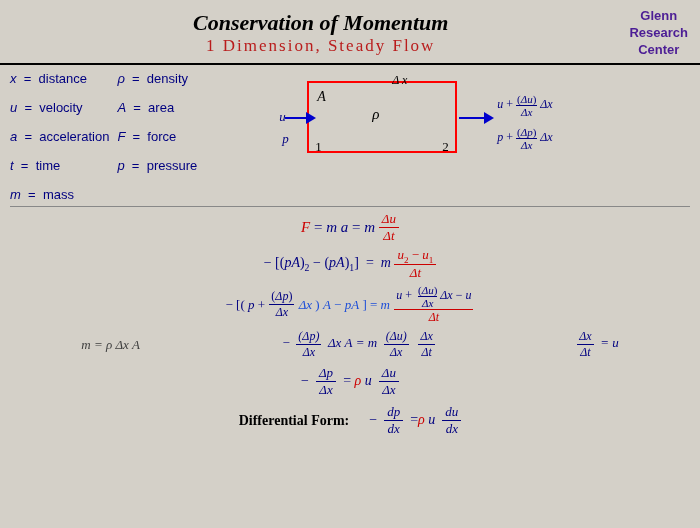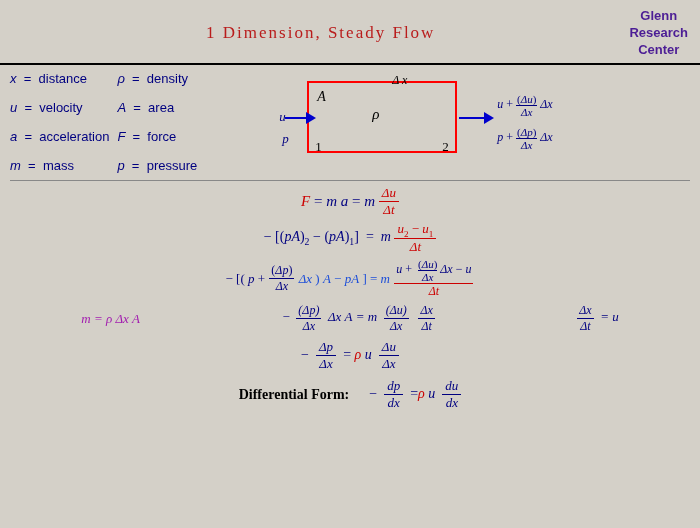--- a/index.html
+++ b/index.html
@@ -92,32 +92,34 @@
   </style>
 </head>
 <body>
 
 <div class="page">
 
   <div class="header">
 
 
     <div class="header-title">
+      <div class="title1">Conservation of Momentum</div>
       <div class="title2">1  Dimension,  Steady Flow</div>
     </div>
 
     <div class="header-right">Glenn<br>Research<br>Center</div>
   </div>
 
   <div style="display:flex; padding: 6px 10px 0 10px; align-items: flex-start;">
 
     <div class="var-col" style="margin-right:8px;">
       <div class="var-row"><span class="italic">x</span> &nbsp;= &nbsp;distance</div>
       <div class="var-row"><span class="italic">u</span> &nbsp;= &nbsp;velocity</div>
       <div class="var-row"><span class="italic">a</span> &nbsp;= &nbsp;acceleration</div>
+      <div class="var-row"><span class="italic">t</span> &nbsp;= &nbsp;time</div>
       <div class="var-row"><span class="italic">m</span> &nbsp;= &nbsp;mass</div>
     </div>
 
     <div class="var-col" style="margin-right:30px;">
       <div class="var-row"><span class="italic">ρ</span> &nbsp;= &nbsp;density</div>
       <div class="var-row"><span class="italic">A</span> &nbsp;= &nbsp;area</div>
       <div class="var-row"><span class="italic">F</span> &nbsp;= &nbsp;force</div>
       <div class="var-row"><span class="italic">p</span> &nbsp;= &nbsp;pressure</div>
     </div>
 
@@ -202,21 +204,21 @@
           <span style="border-bottom:1px solid #000080;">(<span style="font-style:italic;">Δu</span>)</span>
           <span><span style="font-style:italic;">Δx</span></span>
         </span>
         <span style="font-style:italic;">Δx</span>&nbsp;−&nbsp;<span style="font-style:italic;">u</span>
       </span>
       <span style="padding:0 2px; color:#cc0000;"><span style="font-style:italic;">Δt</span></span>
     </span>
   </div>
 
   <div class="eq-line" style="justify-content:space-around; margin-top:4px; font-size:13px; padding:0 10px;">
-    <span style="color:#a21caf; font-family:'Times New Roman',serif; font-style:italic;">m&nbsp;=&nbsp;ρ&nbsp;Δx&nbsp;A</span>
+    <span style="color:#404040; font-family:'Times New Roman',serif; font-style:italic;">m&nbsp;=&nbsp;ρ&nbsp;Δx&nbsp;A</span>
 
     <span style="color:#000080; font-family:'Times New Roman',serif;">
       −&nbsp;
       <span style="display:inline-flex; flex-direction:column; align-items:center; vertical-align:middle; font-size:12px;">
         <span style="border-bottom:1px solid #000080; padding:0 2px; font-style:italic;">(Δp)</span>
         <span style="padding:0 2px; font-style:italic;">Δx</span>
       </span>
       <span style="font-style:italic;">&nbsp;Δx&nbsp;A&nbsp;=&nbsp;m&nbsp;</span>
       <span style="display:inline-flex; flex-direction:column; align-items:center; vertical-align:middle; font-size:12px;">
         <span style="border-bottom:1px solid #000080; padding:0 2px; font-style:italic;">(Δu)</span>

